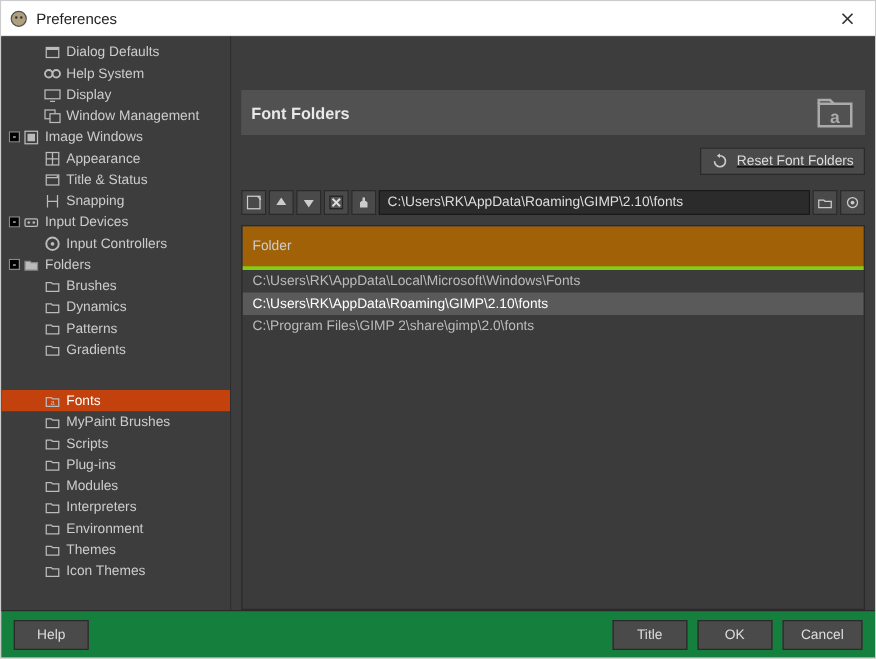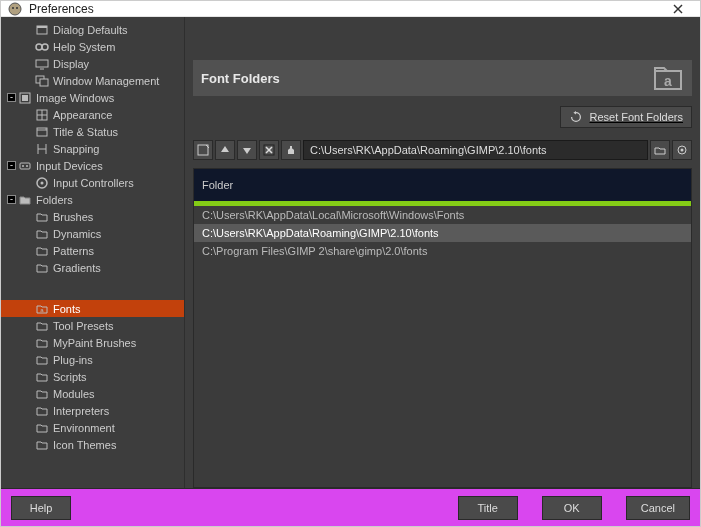--- a/index.html
+++ b/index.html
@@ -1,18 +1,18 @@
 <!DOCTYPE html>
 <html><head>
 <meta charset="utf-8">
 <style>
   * { box-sizing: border-box; margin: 0; padding: 0; font-family: "Segoe UI", Tahoma, sans-serif; }
   body { background: #fff; width: 701px; height: 527px; overflow: hidden; }
   .window { width: 701px; height: 527px; background: #fff; display: flex; flex-direction: column; border: 1px solid #ccc; }
-  .titlebar { height: 16px; background: #fff; display: flex; align-items: center; padding: 0 6px; border-bottom: 1px solid #e5e5e5; }
+  .titlebar { height: 28px; background: #fff; display: flex; align-items: center; padding: 0 6px; border-bottom: 1px solid #e5e5e5; }
   .titlebar .app-icon { width: 16px; height: 16px; margin-right: 6px; display:flex;align-items:center;justify-content:center;}
   .titlebar .title { font-size: 12px; color: #222; flex: 1; }
   .titlebar .close { width: 32px; height: 26px; display: flex; align-items: center; justify-content: center; font-size: 14px; color: #333; cursor: pointer; }
   .body { flex: 1; display: flex; background: #3d3d3d; overflow: hidden; }
   .sidebar { width: 184px; background: #3d3d3d; overflow-y: auto; padding: 4px 0; border-right: 1px solid #2e2e2e; }
   .tree-item { display: flex; align-items: center; height: 17px; color: #ccc; font-size: 11px; cursor: pointer; white-space: nowrap; padding-right: 4px; }
   .tree-item.selected { background: #c2410c; color: #fff; margin-top: 24px; }
   .tree-item .ind { display: inline-block; }
   .tree-item .exp { width: 12px; height: 12px; display: flex; align-items: center; justify-content: center; color: #fff; font-size: 10px; margin-right: 2px; }
   .tree-item .exp.box { background: #000; border:1px solid #888; width:9px; height:9px; font-size:9px; line-height:7px; }
@@ -23,25 +23,25 @@
   .header-bar .title { color: #e8e8e8; font-size: 13px; font-weight: bold; flex: 1; }
   .header-bar .big-icon { width: 32px; height: 32px; display:flex;align-items:center;justify-content:center;}
   .reset-row { display: flex; justify-content: flex-end; padding: 4px 0; text-decoration: underline; }
   .reset-btn { background: #4a4a4a; border: 1px solid #2a2a2a; color: #ddd; font-size: 11px; padding: 3px 8px; display: flex; align-items: center; gap: 6px; cursor: pointer; }
   .reset-btn svg { width:14px;height:14px;}
   .toolbar { display: flex; align-items: center; gap: 2px; height: 24px; }
   .tbtn { width: 20px; height: 20px; background: #4a4a4a; border: 1px solid #2a2a2a; display: flex; align-items: center; justify-content: center; color: #ddd; cursor: pointer; }
   .tbtn svg { width: 12px; height: 12px; }
   .path-input { flex:1; height: 20px; background: #2b2b2b; border: 1px solid #1a1a1a; color: #ddd; font-size: 11px; padding: 0 6px; outline: none; }
   .list-area { flex:1; background: #3b3b3b; border: 1px solid #2a2a2a; display:flex; flex-direction:column; overflow:hidden;}
-  .list-header { height: 20px; background: #0f172a; border-bottom: 5px solid #84cc16; display:flex; align-items:center; padding:16px 8px; color:#ccc; font-size:11px;}
+  .list-header { height: 20px; background: #a16207; border-bottom: 3px solid #84cc16; display:flex; align-items:center; padding:16px 8px; color:#ccc; font-size:11px;}
   .list-body { flex:1; overflow:auto; }
   .list-row { height: 18px; display:flex; align-items:center; padding:0 8px; color:#bbb; font-size:11px; cursor:pointer;}
   .list-row.selected { background:#5a5a5a; color:#fff;}
-  .footer { height: 38px; background: #d946ef; border-top: 1px solid #2a2a2a; display:flex; align-items:center; padding:0 10px; gap:24px;}
+  .footer { height: 38px; background: #15803d; border-top: 1px solid #2a2a2a; display:flex; align-items:center; padding:0 10px; gap:8px;}
   .footer .spacer { flex:1;}
   .ft-btn { min-width: 60px; height: 24px; background: #4a4a4a; border:1px solid #2a2a2a; color:#ddd; font-size:11px; display:flex; align-items:center; justify-content:center; padding:0 14px; cursor:pointer;}
   
   .sidebar::-webkit-scrollbar, .list-body::-webkit-scrollbar { width:10px; }
   .sidebar::-webkit-scrollbar-track, .list-body::-webkit-scrollbar-track { background:#3d3d3d;}
   .sidebar::-webkit-scrollbar-thumb, .list-body::-webkit-scrollbar-thumb { background:#666; border:1px solid #444;}
 </style>
 </head>
 <body>
 
@@ -243,60 +243,50 @@
           <span>Fonts</span>
         </div>
         <div class="tree-item">
           <span class="ind" style="width: 20px;"></span>
           <span class="exp"></span>
           <span class="icon">
             <svg viewBox="0 0 14 14">
               <path d="M2 4 L2 11 L12 11 L12 5 L7 5 L6 4 Z" fill="none" stroke="#bbb"></path>
             </svg>
           </span>
-          <span>Tool Presets</span>
-        </div>
-        <div class="tree-item">
-          <span class="ind" style="width: 20px;"></span>
-          <span class="exp"></span>
-          <span class="icon">
-            <svg viewBox="0 0 14 14">
-              <path d="M2 4 L2 11 L12 11 L12 5 L7 5 L6 4 Z" fill="none" stroke="#bbb"></path>
-            </svg>
-          </span>
           <span>MyPaint Brushes</span>
         </div>
         <div class="tree-item">
           <span class="ind" style="width: 20px;"></span>
           <span class="exp"></span>
           <span class="icon">
             <svg viewBox="0 0 14 14">
               <path d="M2 4 L2 11 L12 11 L12 5 L7 5 L6 4 Z" fill="none" stroke="#bbb"></path>
             </svg>
           </span>
+          <span>Scripts</span>
+        </div>
+        <div class="tree-item">
+          <span class="ind" style="width: 20px;"></span>
+          <span class="exp"></span>
+          <span class="icon">
+            <svg viewBox="0 0 14 14">
+              <path d="M2 4 L2 11 L12 11 L12 5 L7 5 L6 4 Z" fill="none" stroke="#bbb"></path>
+            </svg>
+          </span>
           <span>Plug-ins</span>
         </div>
         <div class="tree-item">
           <span class="ind" style="width: 20px;"></span>
           <span class="exp"></span>
           <span class="icon">
             <svg viewBox="0 0 14 14">
               <path d="M2 4 L2 11 L12 11 L12 5 L7 5 L6 4 Z" fill="none" stroke="#bbb"></path>
             </svg>
           </span>
-          <span>Scripts</span>
-        </div>
-        <div class="tree-item">
-          <span class="ind" style="width: 20px;"></span>
-          <span class="exp"></span>
-          <span class="icon">
-            <svg viewBox="0 0 14 14">
-              <path d="M2 4 L2 11 L12 11 L12 5 L7 5 L6 4 Z" fill="none" stroke="#bbb"></path>
-            </svg>
-          </span>
           <span>Modules</span>
         </div>
         <div class="tree-item">
           <span class="ind" style="width: 20px;"></span>
           <span class="exp"></span>
           <span class="icon">
             <svg viewBox="0 0 14 14">
               <path d="M2 4 L2 11 L12 11 L12 5 L7 5 L6 4 Z" fill="none" stroke="#bbb"></path>
             </svg>
           </span>
@@ -304,20 +294,30 @@
         </div>
         <div class="tree-item">
           <span class="ind" style="width: 20px;"></span>
           <span class="exp"></span>
           <span class="icon">
             <svg viewBox="0 0 14 14">
               <path d="M2 4 L2 11 L12 11 L12 5 L7 5 L6 4 Z" fill="none" stroke="#bbb"></path>
             </svg>
           </span>
           <span>Environment</span>
+        </div>
+        <div class="tree-item">
+          <span class="ind" style="width: 20px;"></span>
+          <span class="exp"></span>
+          <span class="icon">
+            <svg viewBox="0 0 14 14">
+              <path d="M2 4 L2 11 L12 11 L12 5 L7 5 L6 4 Z" fill="none" stroke="#bbb"></path>
+            </svg>
+          </span>
+          <span>Themes</span>
         </div>
         <div class="tree-item">
           <span class="ind" style="width: 20px;"></span>
           <span class="exp"></span>
           <span class="icon">
             <svg viewBox="0 0 14 14">
               <path d="M2 4 L2 11 L12 11 L12 5 L7 5 L6 4 Z" fill="none" stroke="#bbb"></path>
             </svg>
           </span>
           <span>Icon Themes</span>

